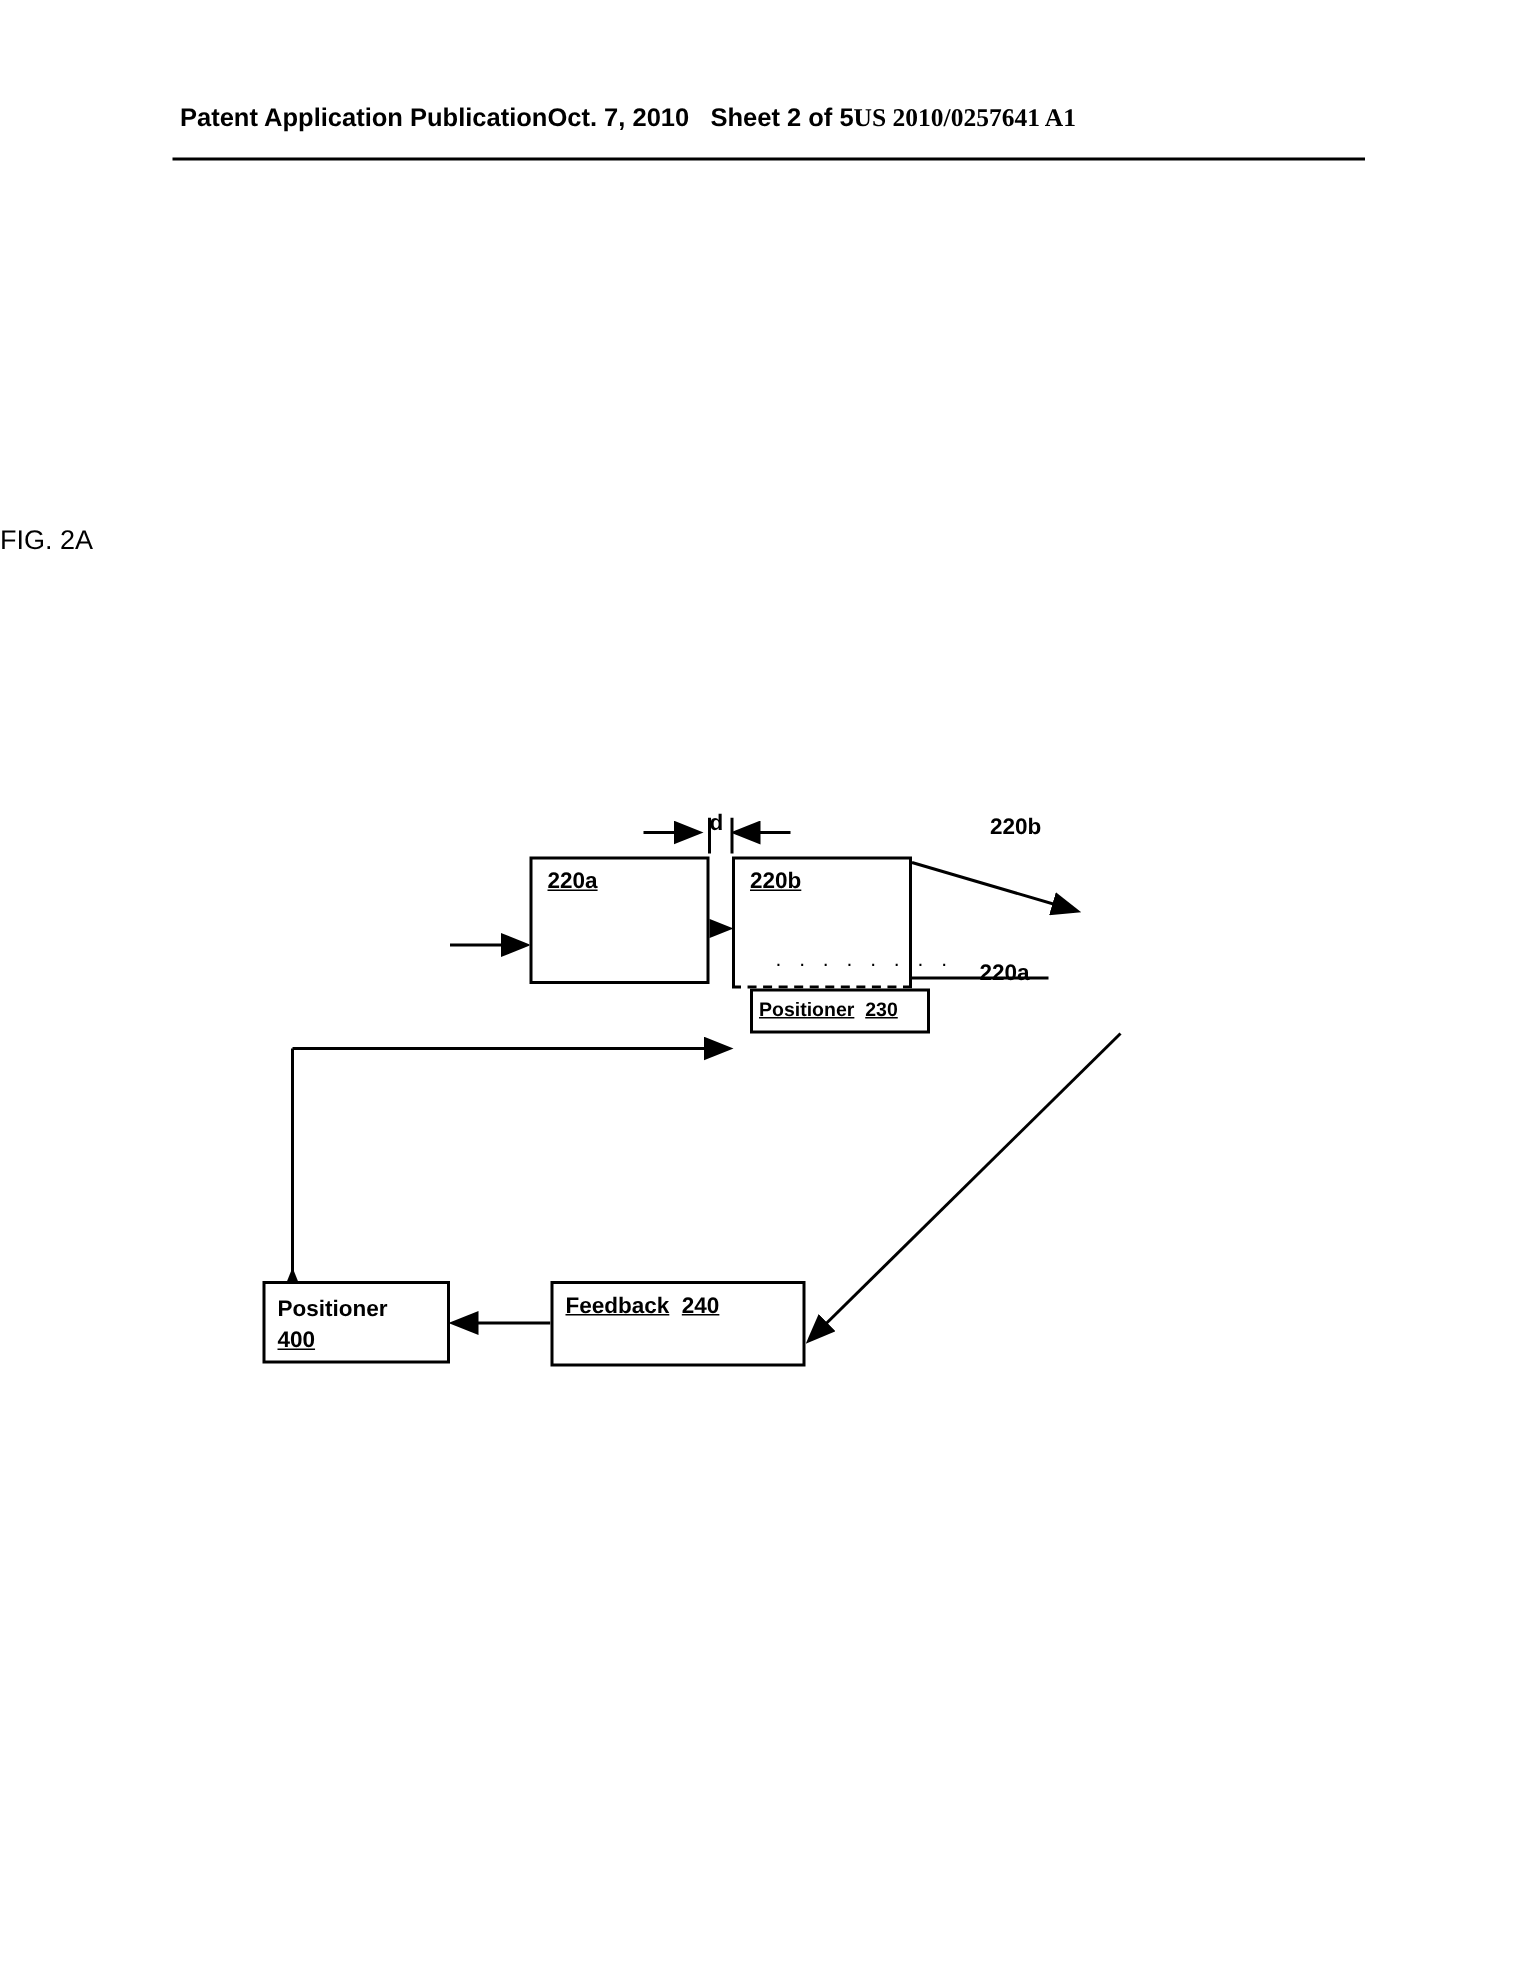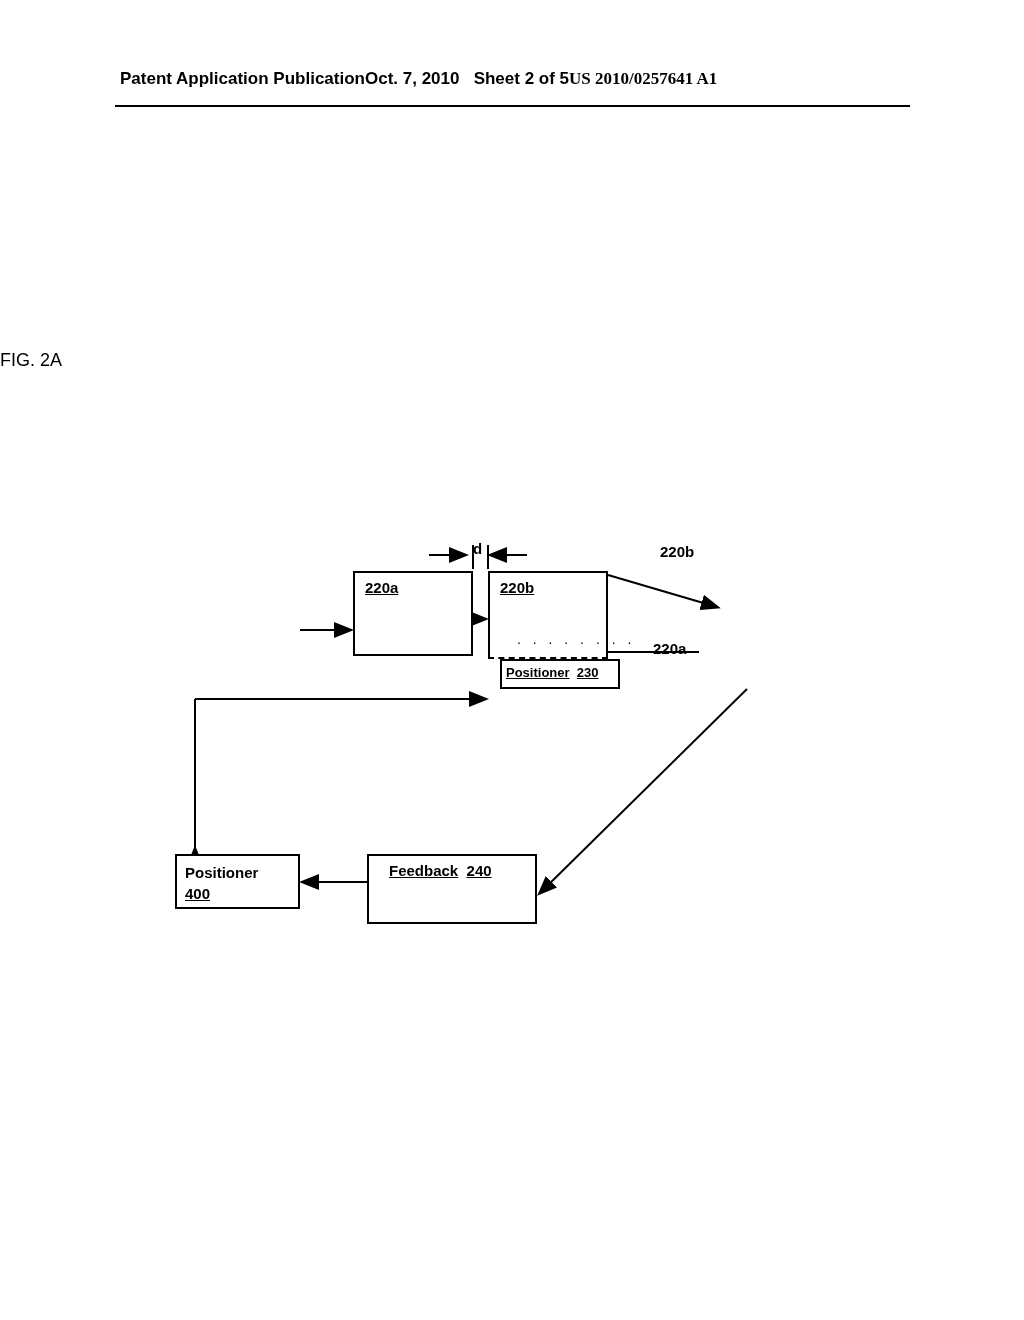--- a/index.html
+++ b/index.html
@@ -100,22 +100,22 @@
       top: 309px;
       width: 125px;
       height: 55px;
       padding: 6px 8px;
       line-height: 1.4;
     }
     .feedback-box {
       left: 192px;
       top: 309px;
       width: 170px;
-      height: 70px;
-      padding: 6px 20px;
+      height: 57px;
+      padding: 6px 8px;
     }
     .photo-ellipse {
       position: absolute;
       left: 528px;
       top: 55px;
       width: 77px;
       height: 90px;
       border: 2px solid black;
       border-radius: 50%;
       display: flex;

